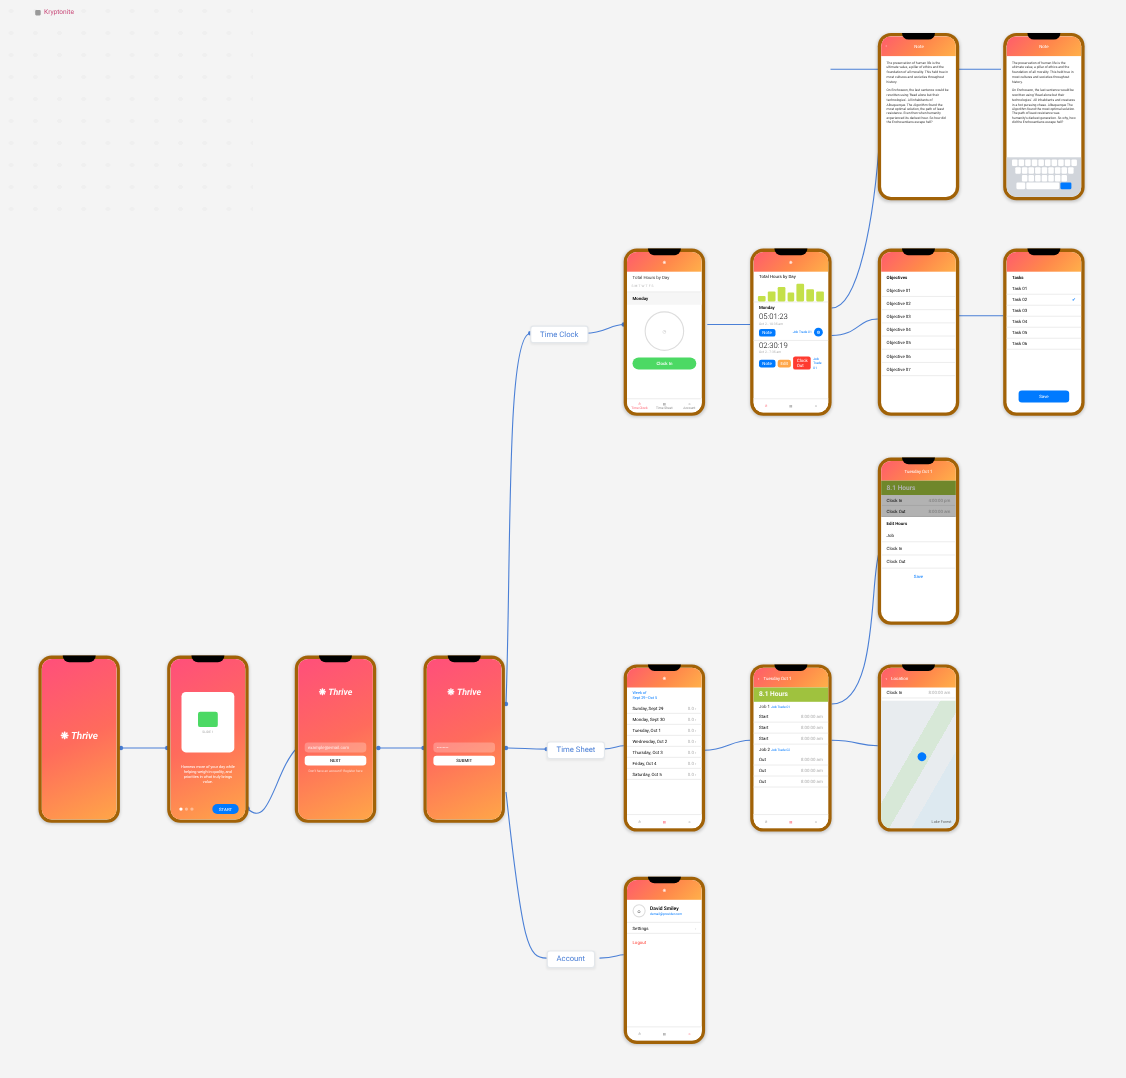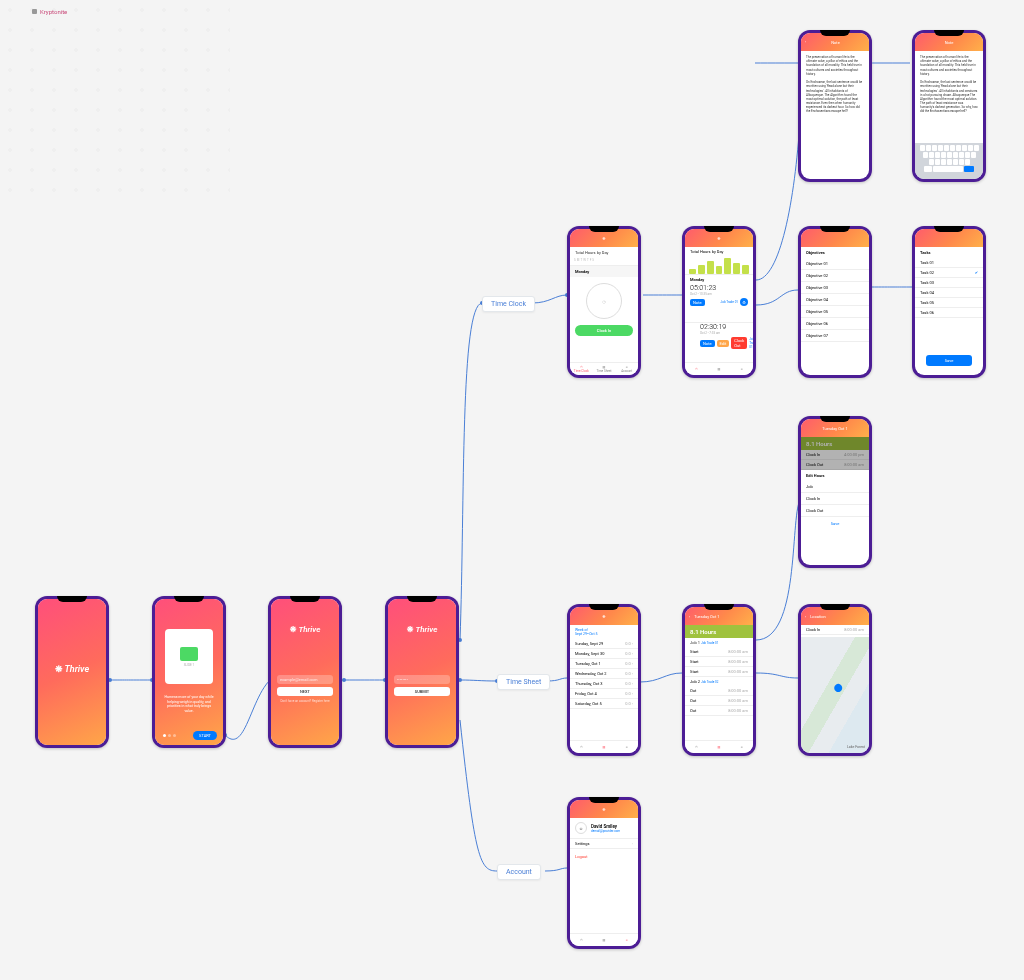--- a/index.html
+++ b/index.html
@@ -1,21 +1,21 @@
 <!DOCTYPE html>
 <html><head>
 <meta charset="utf-8">
 <style>
 *{box-sizing:border-box;margin:0;padding:0}
 body{background:#f4f4f4;font-family:-apple-system,BlinkMacSystemFont,'Segoe UI',Roboto,sans-serif;width:1024px;height:980px;position:relative;overflow:hidden}
 .hex-bg{position:absolute;top:0;left:0;width:230px;height:200px;opacity:.05;background-image:radial-gradient(circle at 10px 10px,#888 2px,transparent 2px);background-size:22px 20px}
 .brand{position:absolute;top:8px;left:32px;font-size:6px;color:#c94b7a;display:flex;align-items:center;gap:3px}
 .brand::before{content:"";width:5px;height:5px;background:#999;border-radius:1px}
 
-.phone{position:absolute;width:74px;height:152px;background:#4c1d95;border-radius:12px;padding:3px;box-shadow:0 1px 3px rgba(0,0,0,.2)}
+.phone{position:absolute;width:74px;height:152px;background:#a16207;border-radius:12px;padding:3px;box-shadow:0 1px 3px rgba(0,0,0,.2)}
 .notch{position:absolute;top:0;left:50%;transform:translateX(-50%);width:30px;height:6px;background:#000;border-radius:0 0 6px 6px;z-index:2}
 .screen{width:100%;height:100%;background:#fff;border-radius:9px;overflow:hidden;position:relative;font-size:4px}
 
 .grad{background:linear-gradient(135deg,#ff5c6c 0%,#ff884b 55%,#ffb04a 100%)}
 .grad-full{position:absolute;inset:0;background:linear-gradient(155deg,#ff4f7b 0%,#ff6b5c 50%,#ffa648 100%)}
 .thrive-logo{color:#fff;font-style:italic;font-weight:600;position:absolute;left:50%;transform:translateX(-50%);display:flex;align-items:center;gap:2px}
 .thrive-logo::before{content:"❋";font-style:normal}
 
 .hdr{height:18px;display:flex;align-items:center;justify-content:center;color:#fff}
 .hdr .l{color:#fff}
@@ -203,21 +203,21 @@
   <div style="padding:2px 5px;border-top:1px solid #eee;font-weight:600">Monday</div>
   <div style="padding:0 5px">
         <div style="font-size:7px;font-weight:300">05:01:23</div>
         <div style="font-size:3px;color:#aaa">Oct 2 - 10:35 am</div>
     <div style="display:flex;align-items:center;gap:2px;margin-top:2px">
           <span class="btn-sm" style="background:#007aff">Note</span>
           <span style="margin-left:auto;font-size:3px;color:#007aff">Job Trade 01</span>
           <span style="width:8px;height:8px;border-radius:50%;background:#007aff;color:#fff;display:flex;align-items:center;justify-content:center">⚙</span>
         </div>
   </div>
-  <div style="padding:0 15px;border-top:1px solid #eee;margin-top:16px">
+  <div style="padding:0 5px;border-top:1px solid #eee;margin-top:3px">
         <div style="font-size:7px;font-weight:300">02:30:19</div>
         <div style="font-size:3px;color:#aaa">Oct 2 - 7:35 am</div>
     <div style="display:flex;align-items:center;gap:1px;margin-top:2px">
           <span class="btn-sm" style="background:#007aff">Note</span>
           <span class="btn-sm" style="background:#ffa648">Edit</span>
           <span class="btn-sm" style="background:#ff3b30">Clock Out</span>
           <span style="margin-left:auto;font-size:3px;color:#007aff">Job Trade 01</span>
         </div>
   </div>
   <div class="tab">

